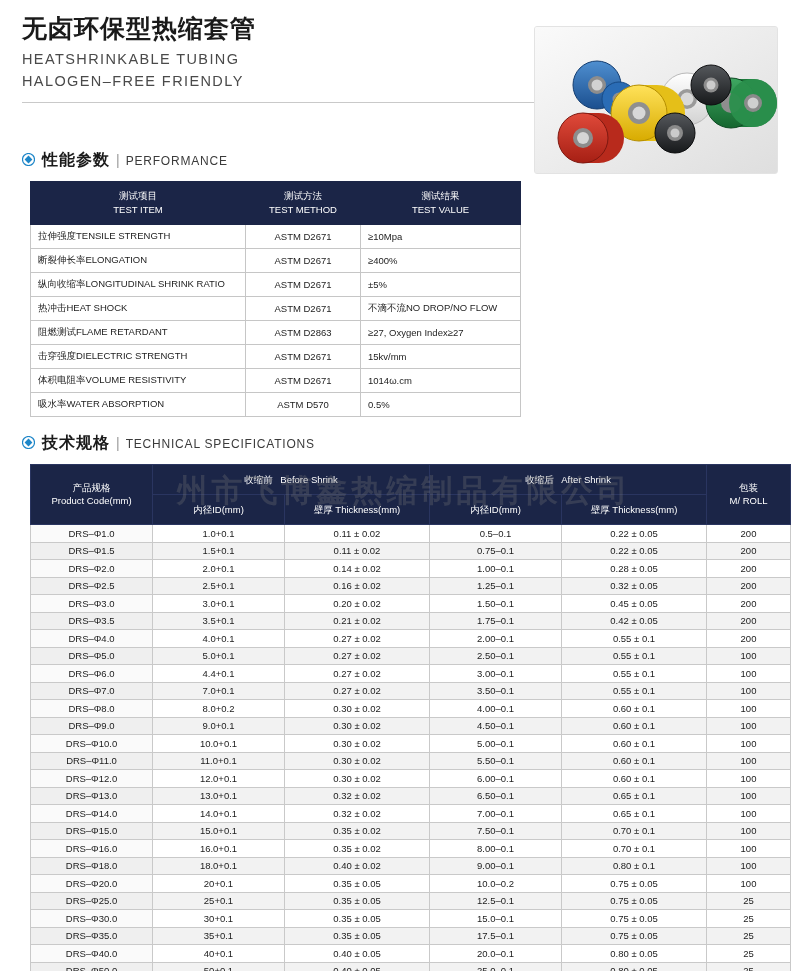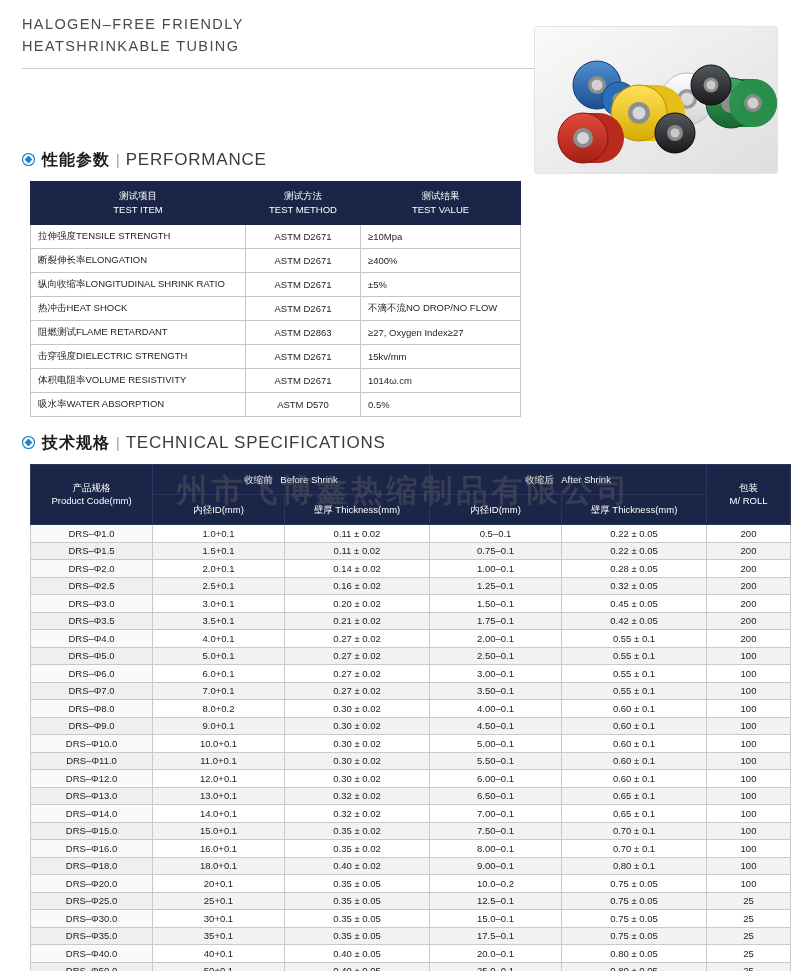--- a/index.html
+++ b/index.html
@@ -71,21 +71,21 @@
     font-weight: bold;
     color: #1a1a1a;
     letter-spacing: 1px;
   }
   .sec-sep {
     color: #9a9a9a;
     margin: 0 6px;
     font-size: 14px;
   }
   .sec-en {
-    font-size: 17px;
+    font-size: 12px;
     color: #3b3b3b;
     letter-spacing: 0.8px;
   }
 
   
   table { border-collapse: collapse; }
   .perf-table {
     width: 490px;
     margin-left: 8px;
     table-layout: fixed;
@@ -158,23 +158,24 @@
     white-space: nowrap;
     font-family: "DejaVu Sans", sans-serif;
   }
 </style>
 </head>
 <body>
 
 <div class="page">
 
   <div class="header">
+    <h1 class="title-cn">无卤环保型热缩套管</h1>
     <div class="title-en">
+      <div>HEATSHRINKABLE TUBING</div>
       <div>HALOGEN–FREE FRIENDLY</div>
-      <div>HEATSHRINKABLE TUBING</div>
     </div>
     <div class="title-rule"></div>
 
     <div class="photo-box">
       <svg width="244" height="148" viewBox="0 0 244 148">
         <defs>
           <linearGradient id="bgg" x1="0" y1="0" x2="1" y2="1">
             <stop offset="0%" stop-color="#fafafa"></stop>
             <stop offset="100%" stop-color="#dedede"></stop>
           </linearGradient>
@@ -436,21 +437,21 @@
           <tr class="alt">
             <td class="code">DRS–Φ5.0</td>
             <td>5.0+0.1</td>
             <td>0.27 ± 0.02</td>
             <td>2.50–0.1</td>
             <td>0.55 ± 0.1</td>
             <td>100</td>
           </tr>
           <tr>
             <td class="code">DRS–Φ6.0</td>
-            <td>6.0+0.1</td>
+            <td>4.4+0.1</td>
             <td>0.27 ± 0.02</td>
             <td>3.00–0.1</td>
             <td>0.55 ± 0.1</td>
             <td>100</td>
           </tr>
           <tr class="alt">
             <td class="code">DRS–Φ7.0</td>
             <td>7.0+0.1</td>
             <td>0.27 ± 0.02</td>
             <td>3.50–0.1</td>

